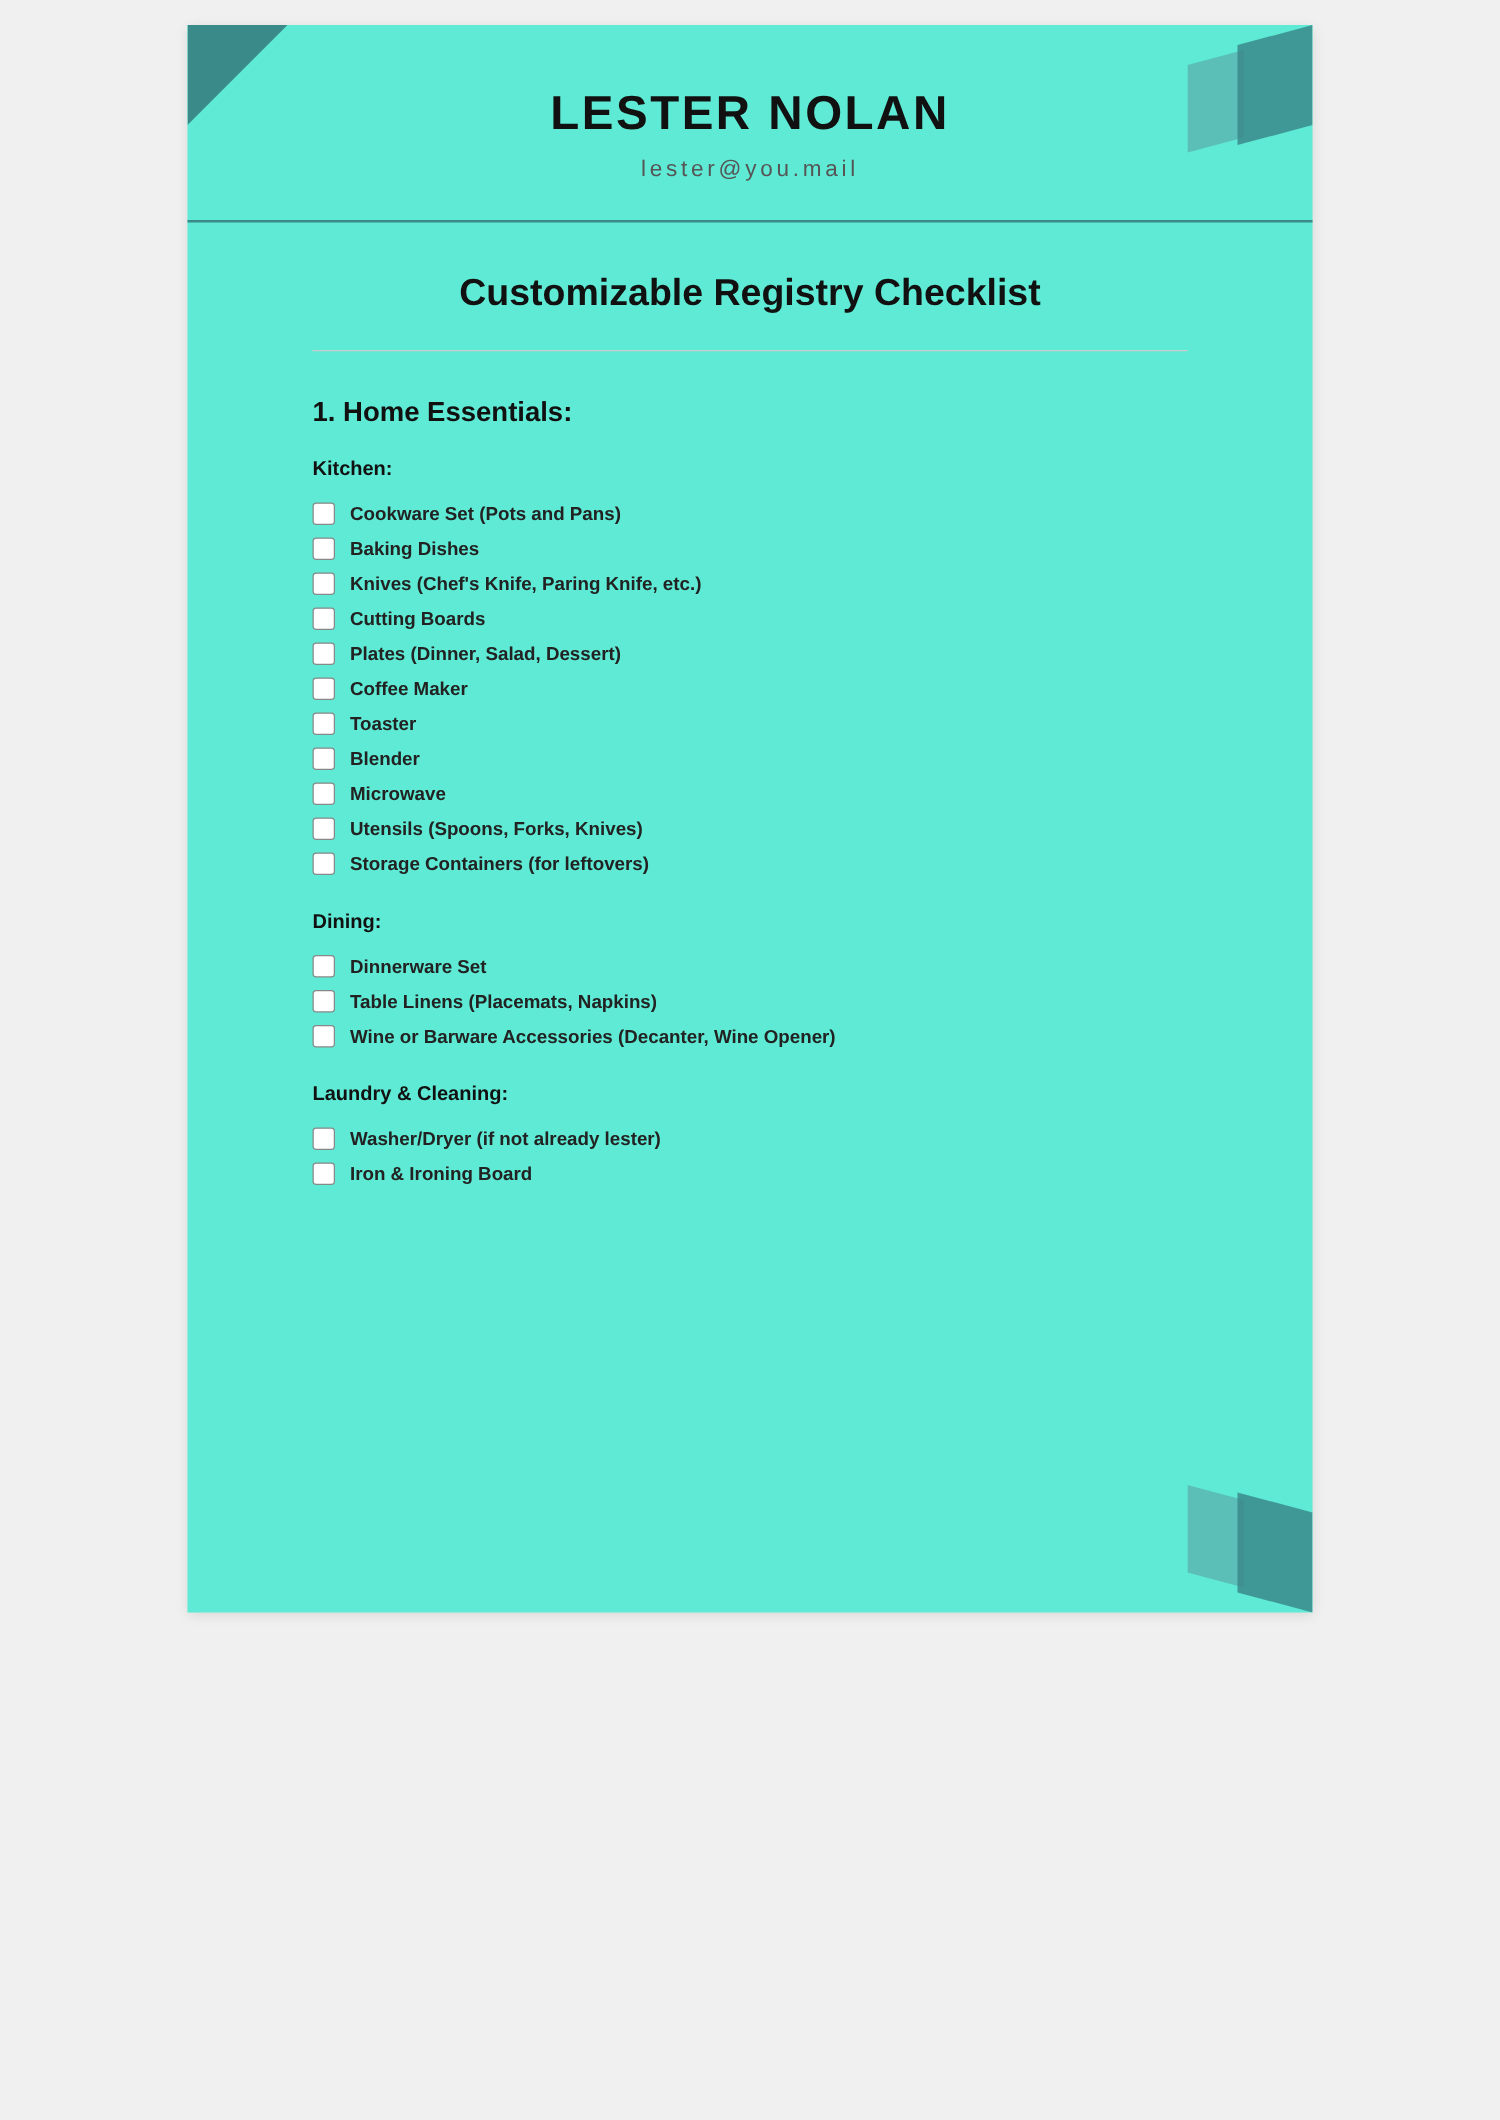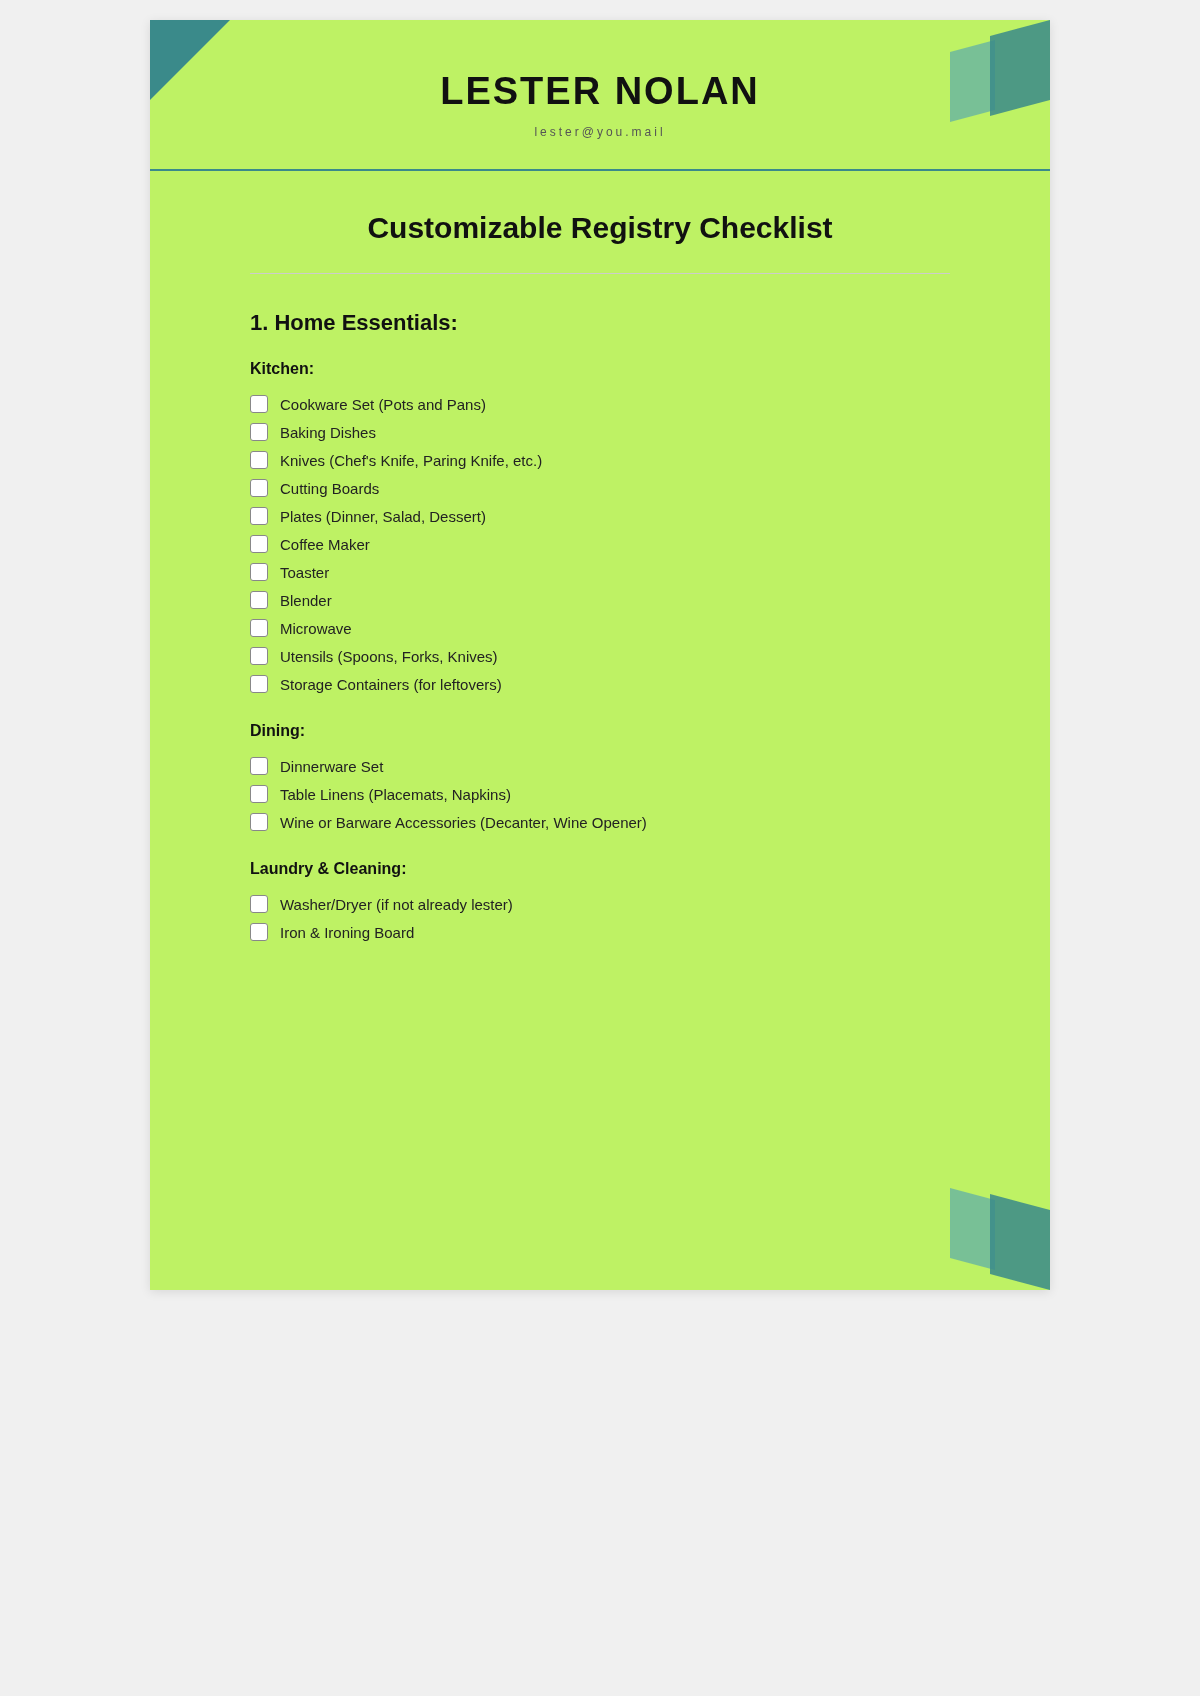--- a/index.html
+++ b/index.html
@@ -12,21 +12,21 @@
       background: #f0f0f0;
       display: flex;
       justify-content: center;
       align-items: flex-start;
       min-height: 100vh;
       font-family: Arial, Helvetica, sans-serif;
     }
 
     .page {
       width: 900px;
-      background: #bef264;
+      background: #5eead4;
       position: relative;
       min-height: 1270px;
       margin: 20px auto;
       box-shadow: 0 2px 10px rgba(0,0,0,0.1);
     }
 
     
     .corner-tl {
       position: absolute;
       top: 0;
@@ -132,21 +132,21 @@
     .header-name {
       font-size: 38px;
       font-weight: 900;
       letter-spacing: 2px;
       color: #111;
       text-transform: uppercase;
       margin-bottom: 12px;
     }
 
     .header-email {
-      font-size: 12px;
+      font-size: 18px;
       color: #555;
       letter-spacing: 3px;
       font-weight: 400;
     }
 
     
     .content {
       padding: 30px 100px 60px;
     }
 
@@ -182,20 +182,21 @@
       margin: 0;
     }
 
     .checklist-item {
       display: flex;
       align-items: center;
       gap: 12px;
       padding: 5px 0;
       font-size: 15px;
       color: #222;
+      font-weight: bold;
     }
 
     .checkbox {
       width: 18px;
       height: 18px;
       border: 1.5px solid #888;
       border-radius: 3px;
       flex-shrink: 0;
       background: #fff;
     }

